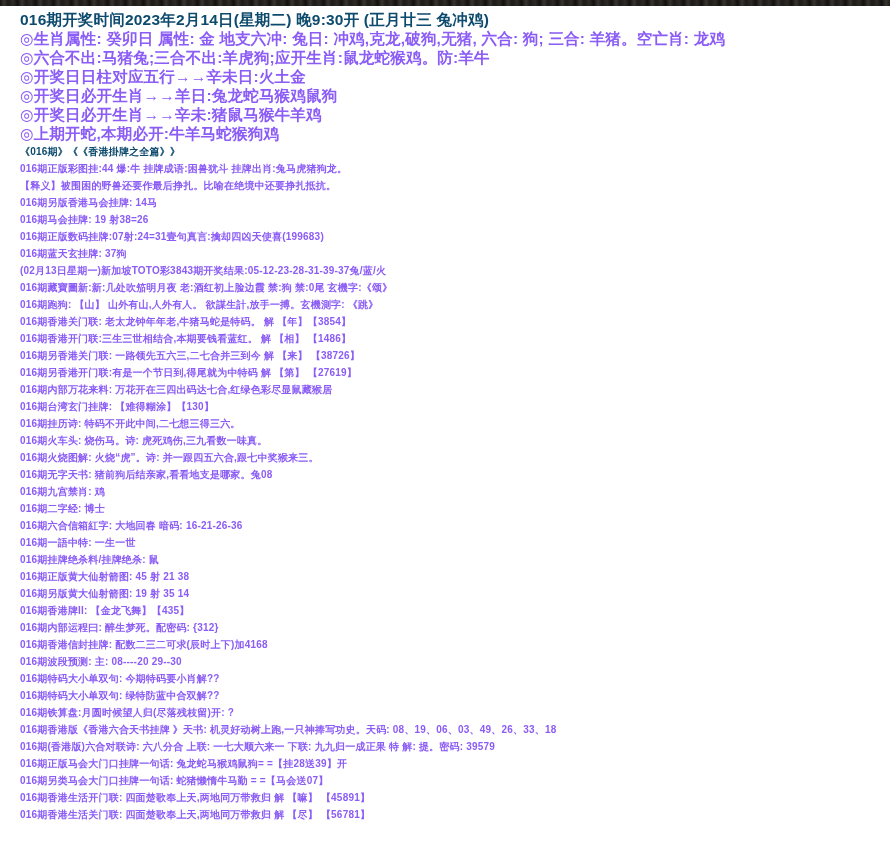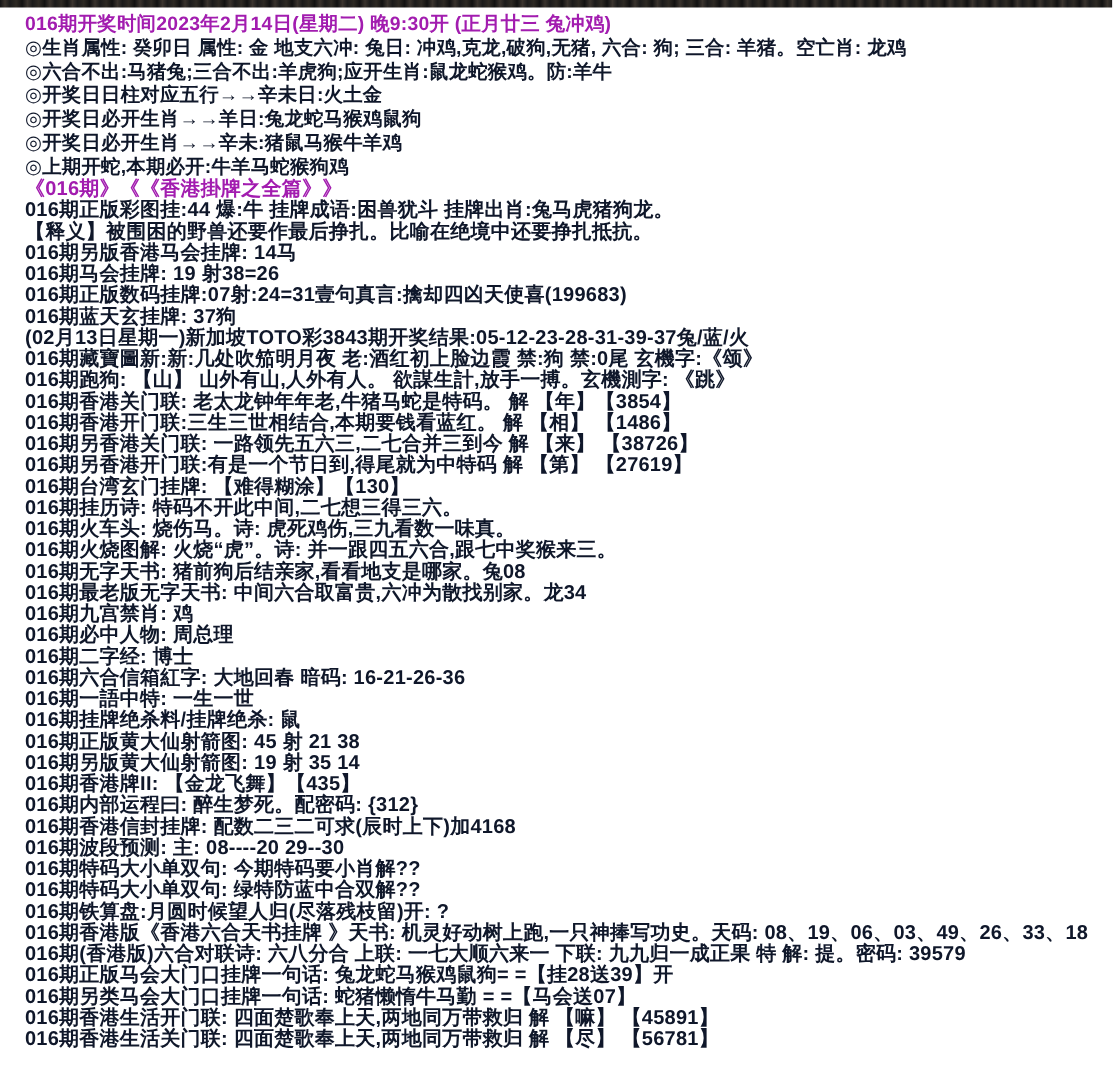--- a/index.html
+++ b/index.html
@@ -22,33 +22,33 @@
     width: 890px;
     background: repeating-linear-gradient(90deg,
       #141414 0px, #3a342e 4px, #1b1b1b 8px, #2e2a24 13px, #101010 18px);
   }
   .content {
     padding: 4px 0 0 20px;
   }
   .line {
     white-space: nowrap;
     font-weight: bold;
-    color: #0f172a;
+    color: #8b5cf6;
   }
   .hdr {
     font-size: 15.5px;
     line-height: 19px;
     letter-spacing: 0.2px;
   }
   .body-line {
-    font-size: 16px;
+    font-size: 10px;
     line-height: 17px;
     letter-spacing: 0.2px;
   }
-  .red { color: #a21caf; }
+  .red { color: #0c4a6e; }
 </style>
 </head>
 <body>
 
 <div class="page">
   <div class="top-banner"></div>
   <div class="content">
     <div class="line hdr red">016期开奖时间2023年2月14日(星期二) 晚9:30开 (正月廿三 兔冲鸡)</div>
     <div>
         <div class="line hdr">◎生肖属性: 癸卯日 属性: 金 地支六冲: 兔日: 冲鸡,克龙,破狗,无猪, 六合: 狗; 三合: 羊猪。空亡肖: 龙鸡</div>
@@ -66,28 +66,27 @@
         <div class="line body-line">016期马会挂牌: 19 射38=26</div>
         <div class="line body-line">016期正版数码挂牌:07射:24=31壹句真言:擒却四凶天使喜(199683)</div>
         <div class="line body-line">016期蓝天玄挂牌: 37狗</div>
         <div class="line body-line">(02月13日星期一)新加坡TOTO彩3843期开奖结果:05-12-23-28-31-39-37兔/蓝/火</div>
         <div class="line body-line">016期藏寶圖新:新:几处吹笳明月夜 老:酒红初上脸边霞 禁:狗 禁:0尾 玄機字:《颂》</div>
         <div class="line body-line">016期跑狗: 【山】 山外有山,人外有人。 欲謀生計,放手一搏。玄機測字: 《跳》</div>
         <div class="line body-line">016期香港关门联: 老太龙钟年年老,牛猪马蛇是特码。 解 【年】【3854】</div>
         <div class="line body-line">016期香港开门联:三生三世相结合,本期要钱看蓝红。 解 【相】 【1486】</div>
         <div class="line body-line">016期另香港关门联: 一路领先五六三,二七合并三到今 解 【来】 【38726】</div>
         <div class="line body-line">016期另香港开门联:有是一个节日到,得尾就为中特码 解 【第】 【27619】</div>
+        <div class="line body-line">016期内部万花来料: 万花开在三四出码达七合,红绿色彩尽显鼠藏猴居</div>
         <div class="line body-line">016期台湾玄门挂牌: 【难得糊涂】【130】</div>
         <div class="line body-line">016期挂历诗: 特码不开此中间,二七想三得三六。</div>
         <div class="line body-line">016期火车头: 烧伤马。诗: 虎死鸡伤,三九看数一味真。</div>
         <div class="line body-line">016期火烧图解: 火烧“虎”。诗: 并一跟四五六合,跟七中奖猴来三。</div>
         <div class="line body-line">016期无字天书: 猪前狗后结亲家,看看地支是哪家。兔08</div>
-        <div class="line body-line">016期最老版无字天书: 中间六合取富贵,六冲为散找别家。龙34</div>
         <div class="line body-line">016期九宫禁肖: 鸡</div>
-        <div class="line body-line">016期必中人物: 周总理</div>
         <div class="line body-line">016期二字经: 博士</div>
         <div class="line body-line">016期六合信箱紅字: 大地回春 暗码: 16-21-26-36</div>
         <div class="line body-line">016期一語中特: 一生一世</div>
         <div class="line body-line">016期挂牌绝杀料/挂牌绝杀: 鼠</div>
         <div class="line body-line">016期正版黄大仙射箭图: 45 射 21 38</div>
         <div class="line body-line">016期另版黄大仙射箭图: 19 射 35 14</div>
         <div class="line body-line">016期香港牌II: 【金龙飞舞】【435】</div>
         <div class="line body-line">016期内部运程曰: 醉生梦死。配密码: {312}</div>
         <div class="line body-line">016期香港信封挂牌: 配数二三二可求(辰时上下)加4168</div>
         <div class="line body-line">016期波段预测: 主: 08----20 29--30</div>

